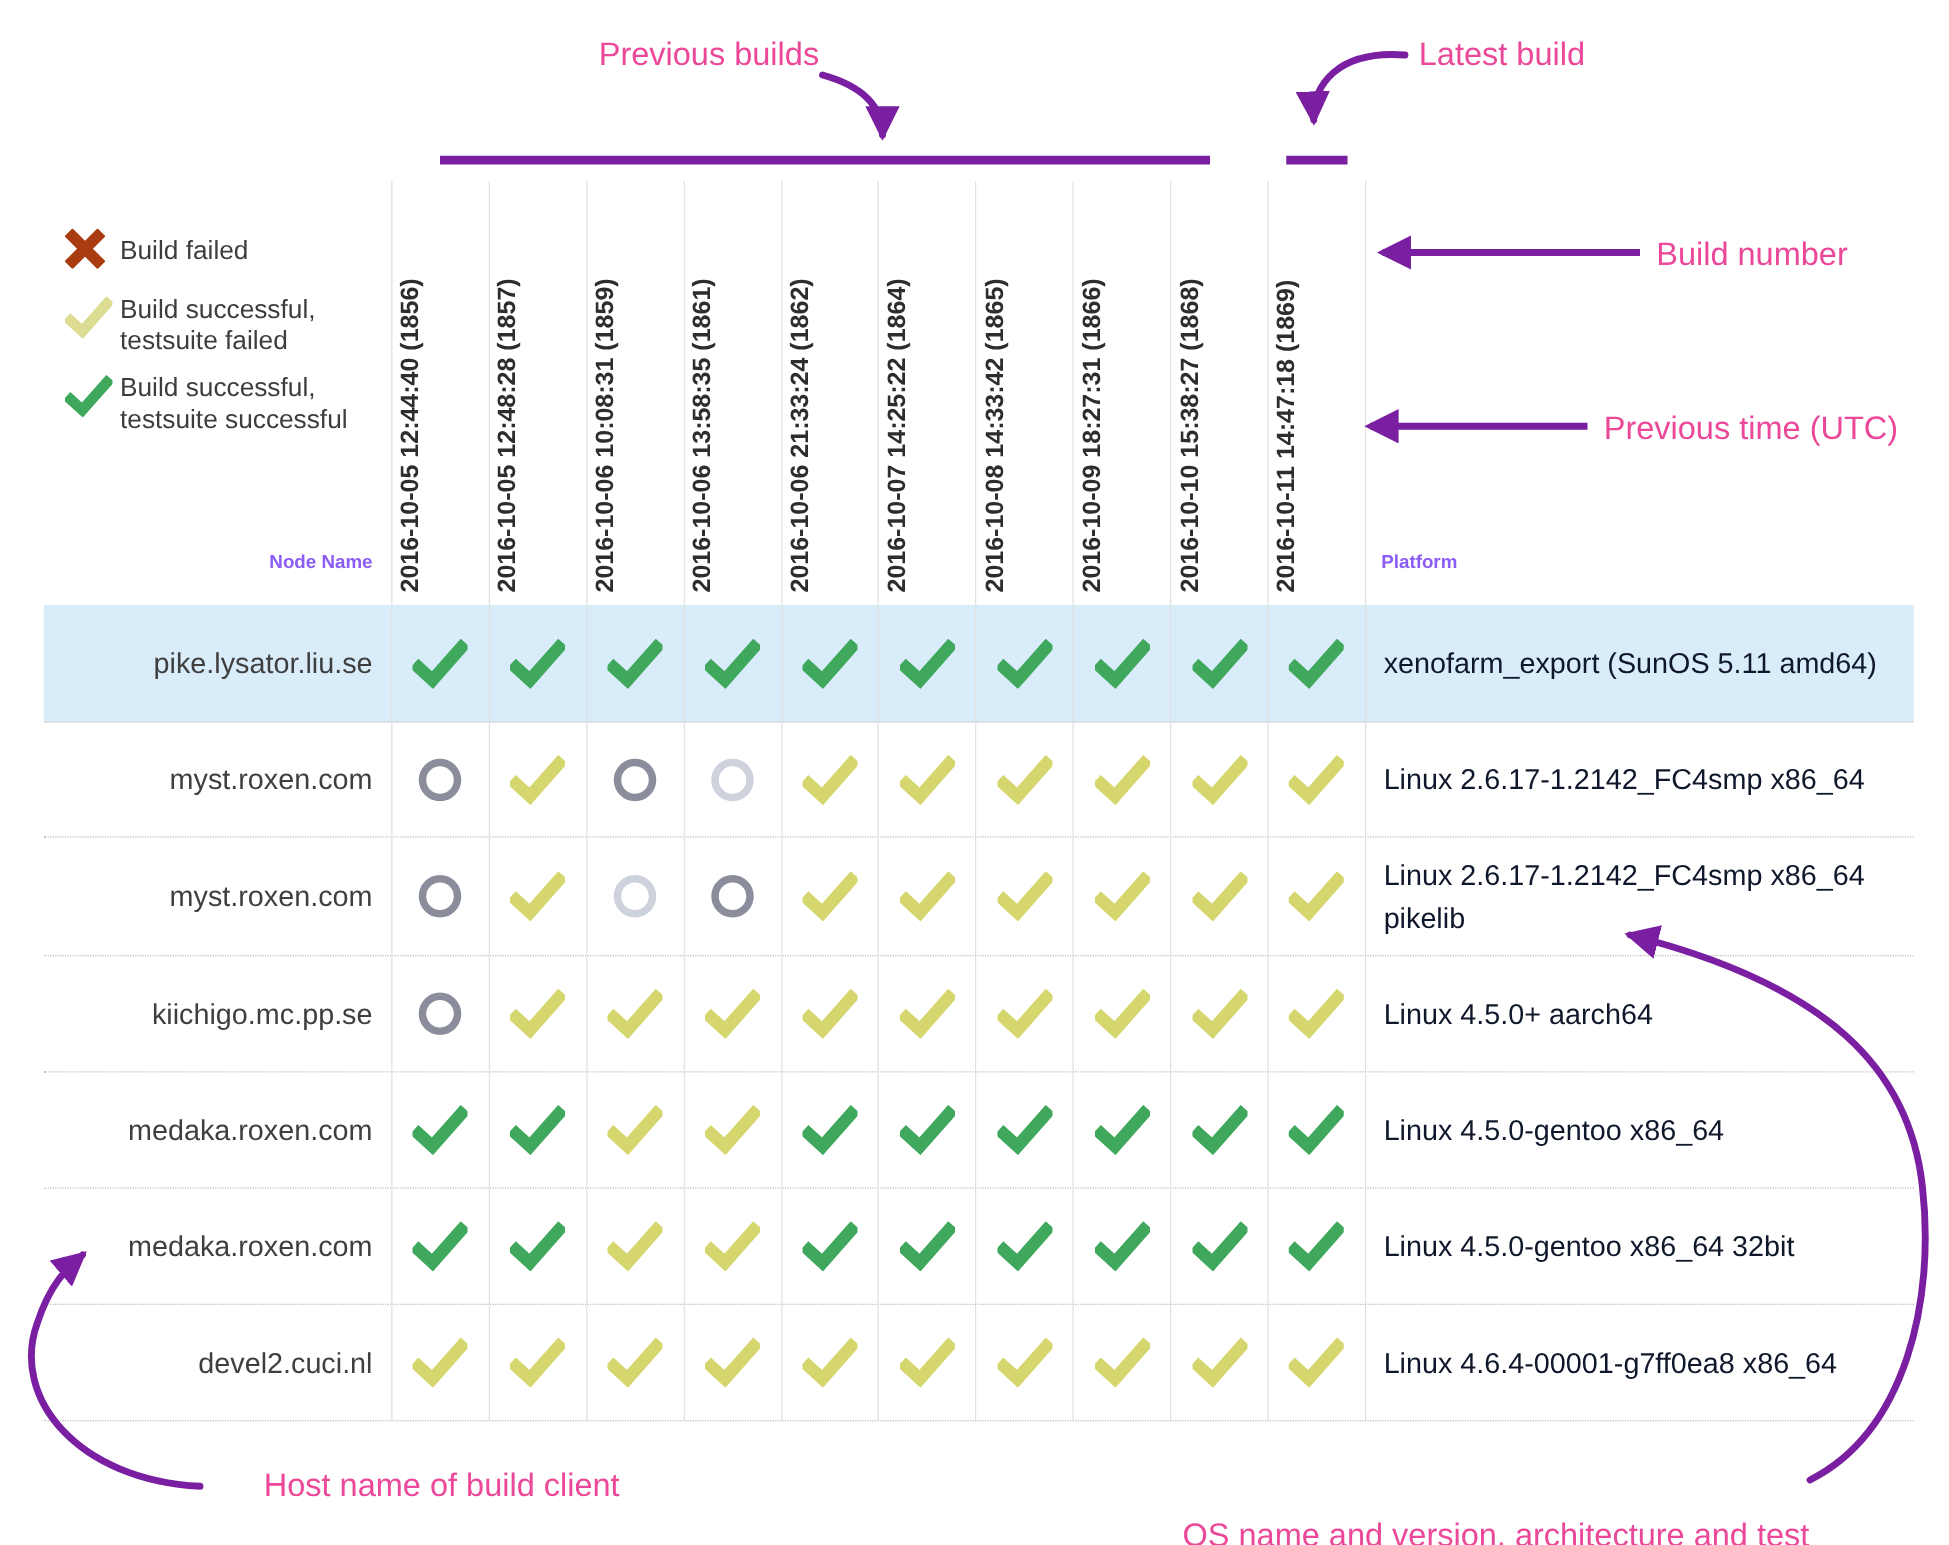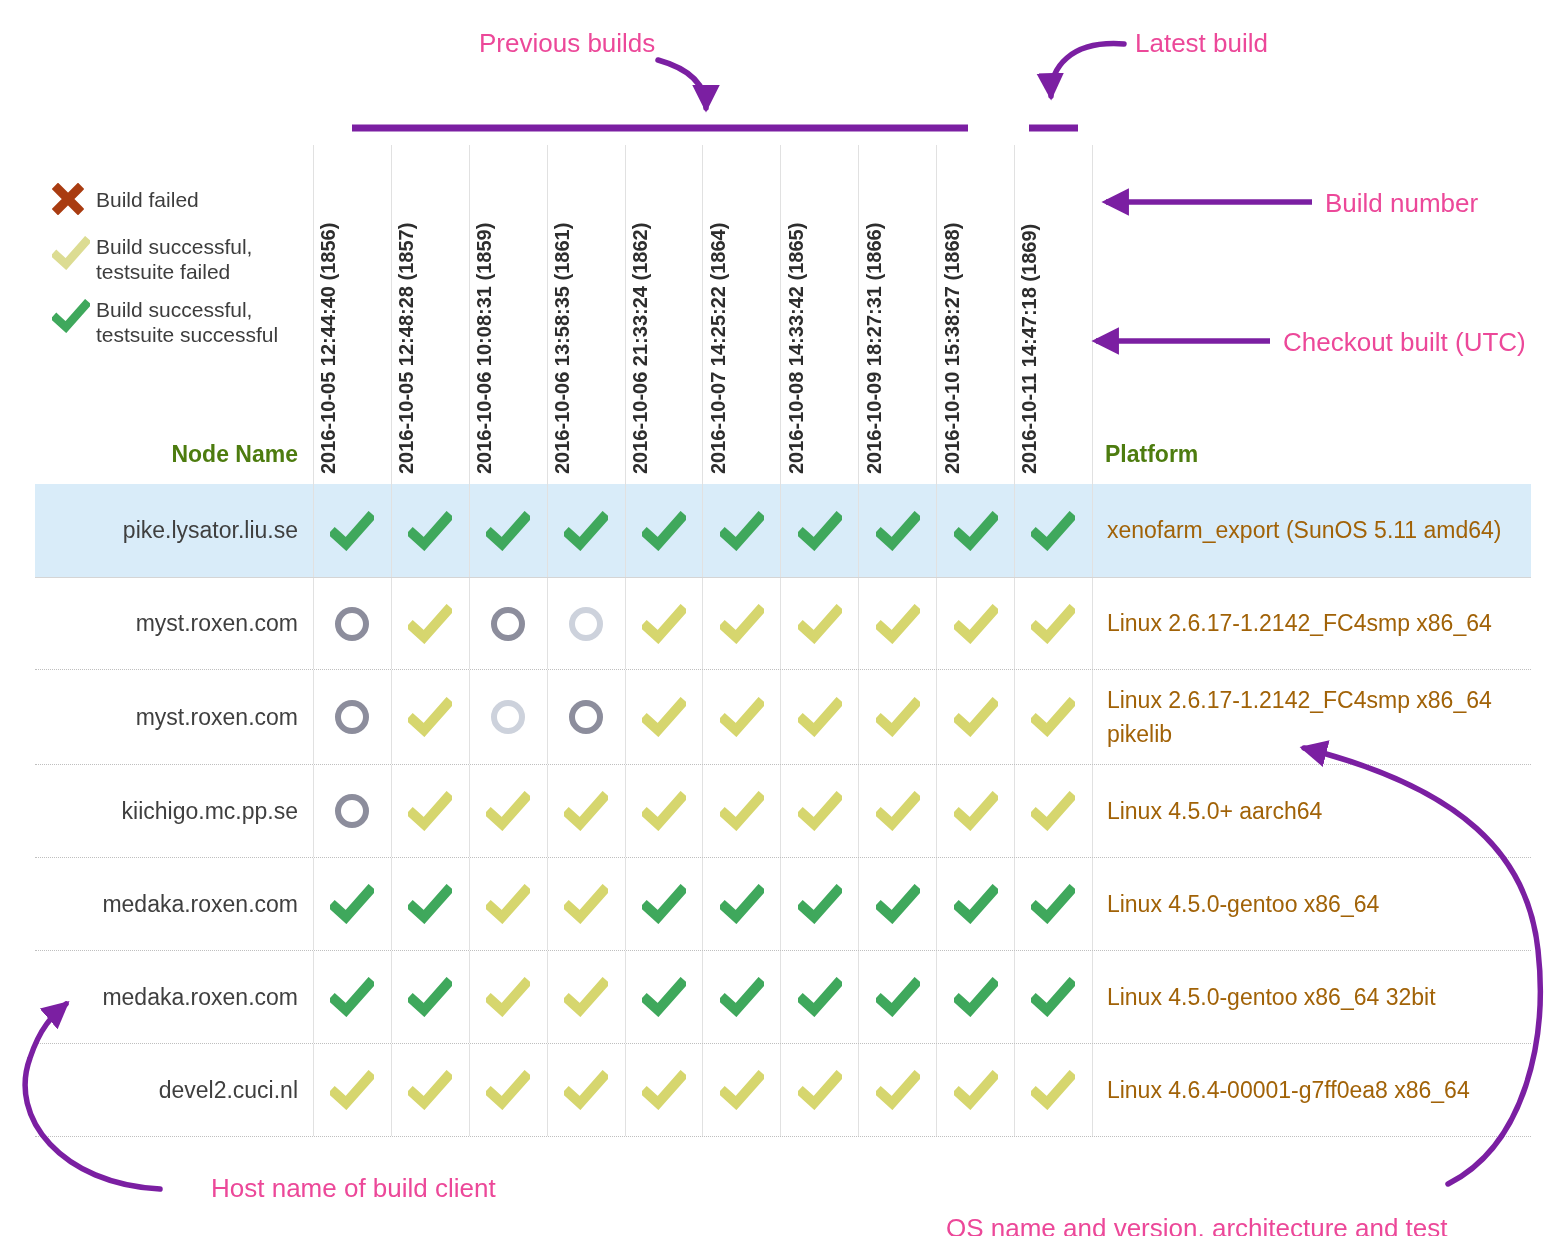--- a/index.html
+++ b/index.html
@@ -6,62 +6,62 @@
   #canvas{position:relative;width:1559px;height:1236px;background:#ffffff;overflow:hidden;}
 
   
   .legend{position:absolute;left:52px;top:182px;width:280px;}
   .legend-item{display:flex;margin-bottom:14px;}
   .legend-item.single{align-items:center;margin-bottom:16px;}
   .legend-icon{width:44px;flex:0 0 44px;padding-top:1px;}
   .legend-text{font-size:21px;color:#3d3d3d;line-height:1.17;width:214px;}
 
   
-  .col-title{position:absolute;font-weight:bold;font-size:23px;color:#4d7c0f;}
+  .col-title{position:absolute;font-weight:bold;font-size:15px;color:#8b5cf6;}
   #nodeNameHdr{left:35px;top:441px;width:263px;text-align:right;}
   #platformHdr{left:1105px;top:441px;}
 
   
   .hwrap{position:absolute;left:313px;top:145px;width:779px;height:343px;display:flex;border-right:1px solid #e1e1e1;}
   .hcell{position:relative;flex:0 0 77.9px;box-sizing:border-box;border-left:1px solid #e1e1e1;}
   .vtext{position:absolute;bottom:14px;left:calc(50% - 12px);transform-origin:0 100%;transform:rotate(-90deg);
          white-space:nowrap;font-weight:bold;font-size:20px;line-height:24px;color:#2d2d2d;}
 
   
   .rows{position:absolute;left:35px;top:484px;width:1496px;}
   .row{display:flex;box-sizing:border-box;border-bottom:1px dotted #bfbfbf;}
   .row.highlight{background:#d9ecf9;border-bottom:1px solid #d5d5d5;}
   .row.h94{height:94px}.row.h92{height:92px}.row.h95{height:95px}.row.h93{height:93px}
   .node{flex:0 0 278px;box-sizing:border-box;display:flex;align-items:center;justify-content:flex-end;
         padding-right:15px;font-size:23px;color:#3f3f3f;}
   .cells{flex:0 0 779px;display:flex;box-sizing:border-box;border-right:1px solid #e1e1e1;}
   .cell{flex:0 0 77.9px;box-sizing:border-box;border-left:1px solid #e1e1e1;display:flex;align-items:center;justify-content:center;}
   .platform{flex:1;display:flex;align-items:center;padding-left:14px;padding-right:6px;
-            font-size:23px;color:#a16207;line-height:1.5;}
+            font-size:23px;color:#0f172a;line-height:1.5;}
 
   
   .anno{position:absolute;font-size:26px;color:#ec4899;white-space:nowrap;}
   #annoPrev{left:479px;top:28px;}
   #annoLatest{left:1135px;top:28px;}
   #annoBuildNo{left:1325px;top:188px;}
   #annoCheckout{left:1283px;top:327px;}
   #annoHost{left:170px;top:1173px;margin-left:41px;}
   #annoOS{left:946px;top:1173px;margin-top:40px;}
 
   svg.overlay{position:absolute;left:0;top:0;pointer-events:none;z-index:50;}
 </style>
 </head>
 <body>
 
 <div id="canvas">
 
   <div class="anno" id="annoPrev">Previous builds</div>
   <div class="anno" id="annoLatest">Latest build</div>
   <div class="anno" id="annoBuildNo">Build number</div>
-  <div class="anno" id="annoCheckout">Checkout built (UTC)</div>
+  <div class="anno" id="annoCheckout">Previous time (UTC)</div>
   <div class="anno" id="annoHost">Host name of build client</div>
   <div class="anno" id="annoOS">OS name and version, architecture and test</div>
 
   <div class="legend">
     <div class="legend-item single">
       <span class="legend-icon">
         <svg width="32" height="32" viewBox="0 0 32 32">
             <path d="M6 6 L26 26 M26 6 L6 26" stroke="#a93c11" stroke-width="9" stroke-linecap="square" fill="none"></path>
           </svg>
       </span>

